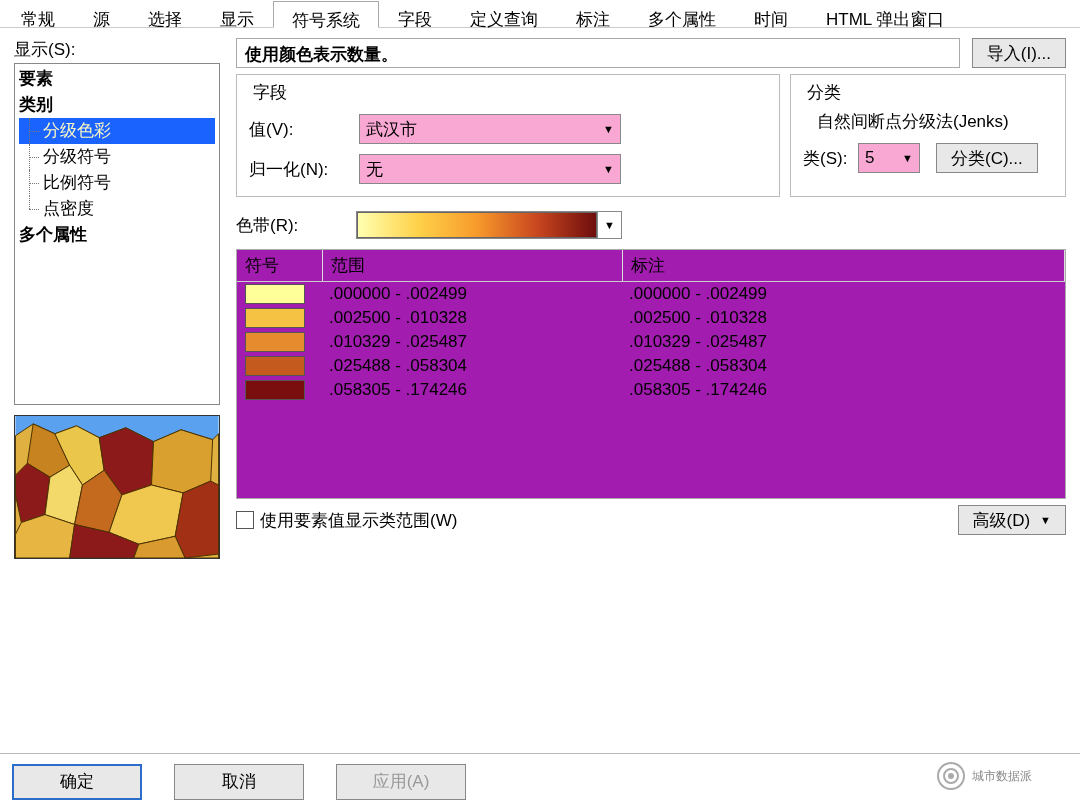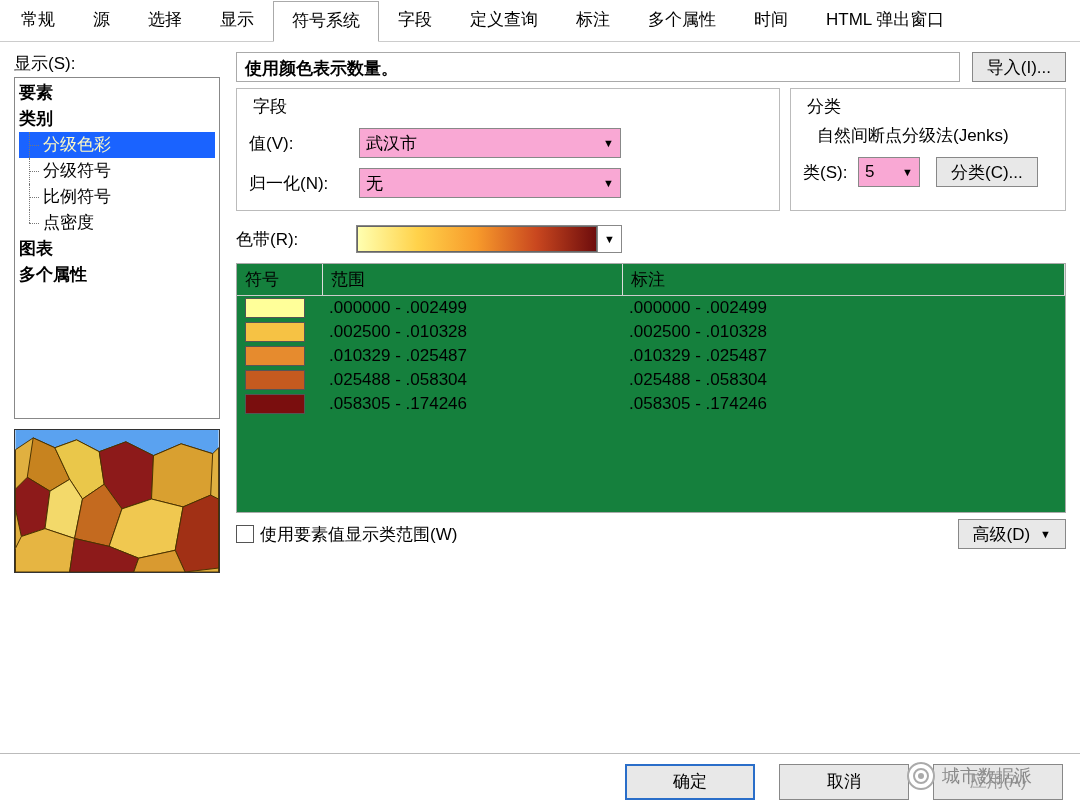--- a/index.html
+++ b/index.html
@@ -1,18 +1,18 @@
 <!DOCTYPE html>
 <html><head>
 <meta charset="utf-8">
 <style>
 * { box-sizing: border-box; font-family: "Microsoft YaHei", "SimSun", sans-serif; }
 body { margin: 0; background: #fff; width: 1080px; height: 809px; overflow: hidden; position: relative; font-size: 17px; }
 
-.tabs { display: flex; border-bottom: 1px solid #ccc; height: 42px; padding-left: 2px; }
+.tabs { display: flex; border-bottom: 1px solid #ccc; height: 28px; padding-left: 2px; }
 .tab { padding: 7px 18px; border: 1px solid transparent; border-bottom: none; cursor: pointer; color: #000; white-space: nowrap; }
 .tab.active { border: 1px solid #aaa; border-bottom: 1px solid #fff; background: #fff; position: relative; top: 1px; }
 
 .content { display: flex; padding: 10px 14px 0 14px; }
 .left { width: 208px; }
 .show-label { margin-bottom: 2px; }
 .tree { border: 1px solid #888; width: 206px; height: 342px; padding: 2px 4px; overflow: hidden; }
 .tree-item { font-weight: bold; line-height: 26px; cursor: pointer; }
 .sub { padding-left: 24px; position: relative; font-weight: normal; }
 .sub::before { content: ""; position: absolute; left: 10px; top: 0; bottom: 0; border-left: 1px dotted #777; }
@@ -36,44 +36,44 @@
 .field-label { width: 110px; }
 select, .combo { height: 30px; border: 1px solid #888; padding: 2px 6px; font-size: 17px; background: #f9a8d4; }
 .combo { width: 262px; display: flex; align-items: center; justify-content: space-between; cursor: pointer; }
 .small { width: 62px; }
 .class-method { margin: 6px 0 10px 14px; }
 .color-ramp-row { display: flex; align-items: center; margin-top: 14px; }
 .ramp { width: 240px; height: 26px; background: linear-gradient(90deg,#ffffb0,#ffd24a,#f79a2b,#c9471f,#6e0d0d); border: 1px solid #666; }
 .ramp-wrap { display: flex; border: 1px solid #888; }
 .ramp-dd { width: 24px; display:flex; align-items:center; justify-content:center; border-left:1px solid #888; cursor:pointer; }
 
-.table { border: 1px solid #aaa; margin-top: 10px; height: 250px; background:#15803d; }
+.table { border: 1px solid #aaa; margin-top: 10px; height: 250px; background:#a21caf; }
 .thead { display: flex; border-bottom: 1px solid #ccc; }
 .thead > div { padding: 4px 8px; border-right: 1px solid #ddd; }
 .col-sym { width: 86px; }
 .col-range { width: 300px; }
 .col-label { flex: 1; }
 .trow { display: flex; align-items: center; padding: 2px 8px; }
 .swatch { width: 60px; height: 20px; border: 1px solid #555; margin-right: 24px; }
 .trow .cr { width: 300px; }
 .trow .cl { flex: 1; }
 
 .footer-row { display: flex; align-items: center; margin-top: 6px; }
 .chk { width: 18px; height: 18px; border: 1px solid #555; margin-right: 6px; display:inline-block; }
 .adv { margin-left: auto; }
 .dd-arrow { font-size: 11px; }
 .dropdown-btn { display:flex; align-items:center; }
 .dropdown-btn .dd-arrow { margin-left:10px; }
 
-.bottom-bar { position:absolute; left:0; right:0; bottom:0; border-top:1px solid #bbb; height:56px; display:flex; align-items:center; justify-content:flex-end; padding-right:17px; gap:12px; }
+.bottom-bar { position:absolute; left:0; right:0; bottom:0; border-top:1px solid #bbb; height:56px; display:flex; align-items:center; justify-content:flex-start; padding-right:28px; gap:20px; }
 .bottom-bar .btn { width:130px; height:36px; }
 .bottom-bar .btn.ok { border:2px solid #2a6ec9; }
 .bottom-bar .btn.disabled { color:#999; }
 
-.watermark { position:absolute; right:48px; bottom:18px; display:flex; align-items:center; color:#8a8a8a; font-size:18px; pointer-events:none; }
+.watermark { position:absolute; right:48px; bottom:18px; display:flex; align-items:center; color:#8a8a8a; font-size:12px; pointer-events:none; }
 .watermark svg { margin-right:6px; }
 </style>
 </head>
 <body>
 
 <div class="tabs" id="tabs">
     <div class="tab">常规</div>
     <div class="tab">源</div>
     <div class="tab">选择</div>
     <div class="tab">显示</div>
@@ -89,21 +89,20 @@
 <div class="content">
   <div class="left">
     <div class="show-label">显示(S):</div>
     <div class="tree" id="tree">
         <div class="tree-item">要素</div>
         <div class="tree-item">类别</div>
         <div class="tree-item sub sel">分级色彩</div>
         <div class="tree-item sub">分级符号</div>
         <div class="tree-item sub">比例符号</div>
         <div class="tree-item sub last">点密度</div>
-        <div class="tree-item">图表</div>
         <div class="tree-item">多个属性</div>
       </div>
     <div class="preview">
       <svg viewBox="0 0 206 144" xmlns="http://www.w3.org/2000/svg">
         <rect width="206" height="144" fill="#5aa2f0"></rect>
         <g stroke="#4a3200" stroke-width="1">
           <path d="M0,20 L18,8 L40,18 L62,10 L85,22 L112,12 L140,26 L168,14 L200,24 L206,18 L206,144 L0,144 Z" fill="#e0b040"></path>
           <path d="M18,8 L40,18 L55,50 L35,62 L12,48 Z" fill="#c7831f"></path>
           <path d="M62,10 L85,22 L90,55 L68,70 L55,50 L40,18 Z" fill="#eac74a"></path>
           <path d="M112,12 L140,26 L138,70 L108,80 L90,55 L85,22 Z" fill="#8d1a1a"></path>

